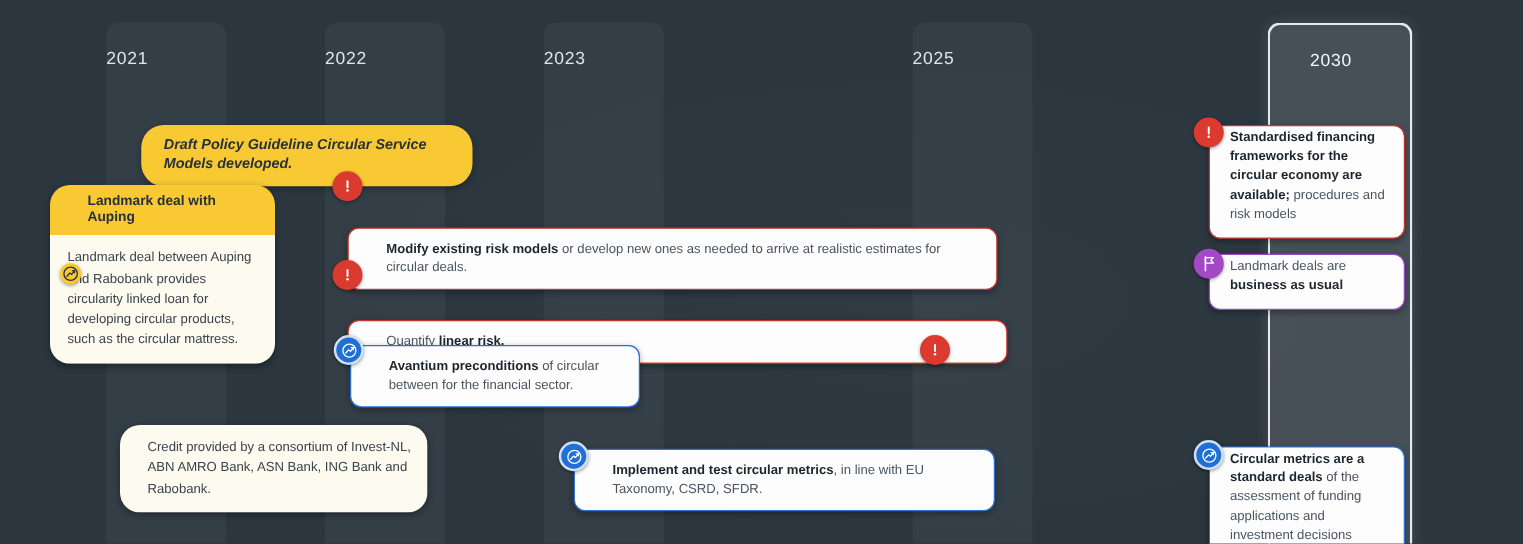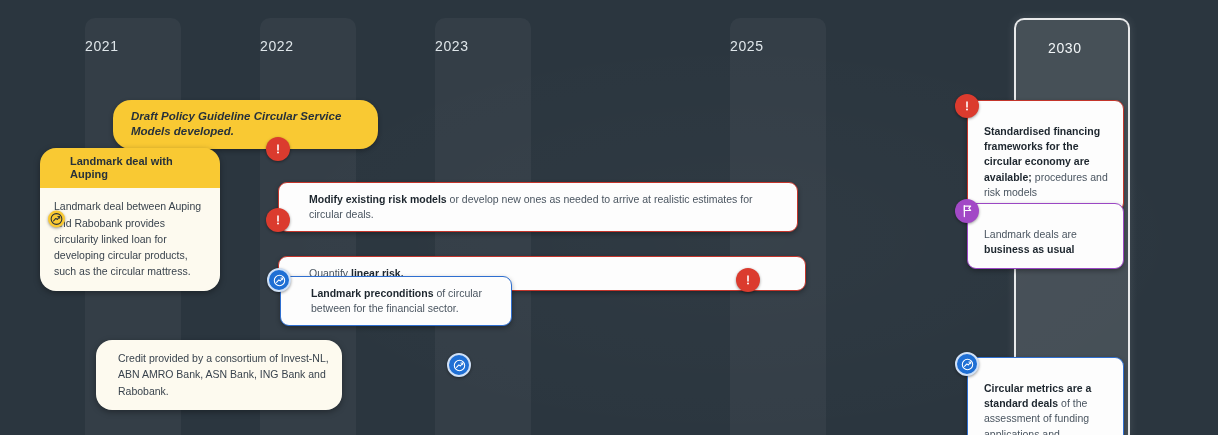--- a/index.html
+++ b/index.html
@@ -48,21 +48,21 @@
     font-size:10.5px;line-height:1.42;color:#4a5560;
     box-shadow:0 2px 5px rgba(0,0,0,0.32);
   }
   .rowcard b{color:#1d262e;font-weight:700;}
   .rowcard.red{border:1.6px solid #c4352b;margin-top:40px;}
   .rowcard.blue{border:1.6px solid #2f6fd0;}
 
   
   .blockcard{
     background:#fdfdfd;border-radius:9px;
-    padding:23px 13px 11px 16px;
+    padding:2px 13px 11px 16px;
     font-size:10.5px;line-height:1.45;color:#4a5560;
     box-shadow:0 2px 5px rgba(0,0,0,0.32);
   }
   .blockcard b{color:#1d262e;font-weight:700;}
 
   
   .lm{border-radius:16px;overflow:hidden;box-shadow:0 2px 6px rgba(0,0,0,0.35);}
   .lm .hd{
     background:#f9c933;color:#27313a;
     font-size:11px;font-weight:700;
@@ -158,30 +158,33 @@
   </div>
 
   <span class="badge blue" style="left:267px;top:268px;">
     <svg width="13" height="13" viewBox="0 0 16 16">
       <circle cx="8" cy="8" r="6.4" fill="none" stroke="#fff" stroke-width="1.3"></circle>
       <path d="M4.4 10.4 L7.2 7.3 L9.1 8.6 L11.7 5.2" fill="none" stroke="#fff" stroke-width="1.3" stroke-linecap="round" stroke-linejoin="round"></path>
       <path d="M9.7 5.0 L11.9 5.0 L11.9 7.1" fill="none" stroke="#fff" stroke-width="1.2" stroke-linecap="round"></path>
     </svg>
   </span>
   <div class="card rowcard blue" style="left:280px;top:276px;width:232px;">
-    <b>Landmark preconditions</b><span> of circular between for the financial sector.</span>
+    <b>Avantium preconditions</b><span> of circular between for the financial sector.</span>
   </div>
 
   <span class="badge blue" style="left:447px;top:353px;">
     <svg width="13" height="13" viewBox="0 0 16 16">
       <circle cx="8" cy="8" r="6.4" fill="none" stroke="#fff" stroke-width="1.3"></circle>
       <path d="M4.4 10.4 L7.2 7.3 L9.1 8.6 L11.7 5.2" fill="none" stroke="#fff" stroke-width="1.3" stroke-linecap="round" stroke-linejoin="round"></path>
       <path d="M9.7 5.0 L11.9 5.0 L11.9 7.1" fill="none" stroke="#fff" stroke-width="1.2" stroke-linecap="round"></path>
     </svg>
   </span>
+  <div class="card rowcard blue" style="left:459px;top:359px;width:337px;">
+    <b>Implement and test circular metrics</b><span>, in line with EU Taxonomy, CSRD, SFDR.</span>
+  </div>
 
   <span class="badge red" style="left:736px;top:268px;">
     <svg width="14" height="14" viewBox="0 0 16 16">
       <path d="M8 3.4 V9.0" stroke="#fff" stroke-width="1.8" stroke-linecap="round"></path>
       <circle cx="8" cy="11.9" r="1.15" fill="#fff"></circle>
     </svg>
   </span>
 
   <span class="badge red" style="left:955px;top:94px;">
     <svg width="14" height="14" viewBox="0 0 16 16">

